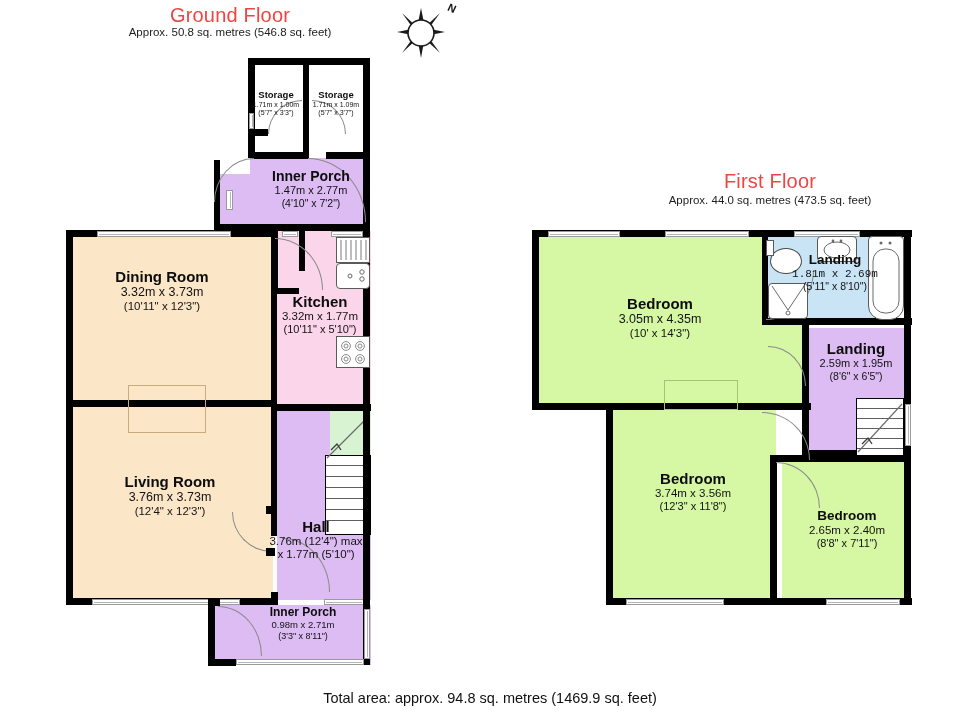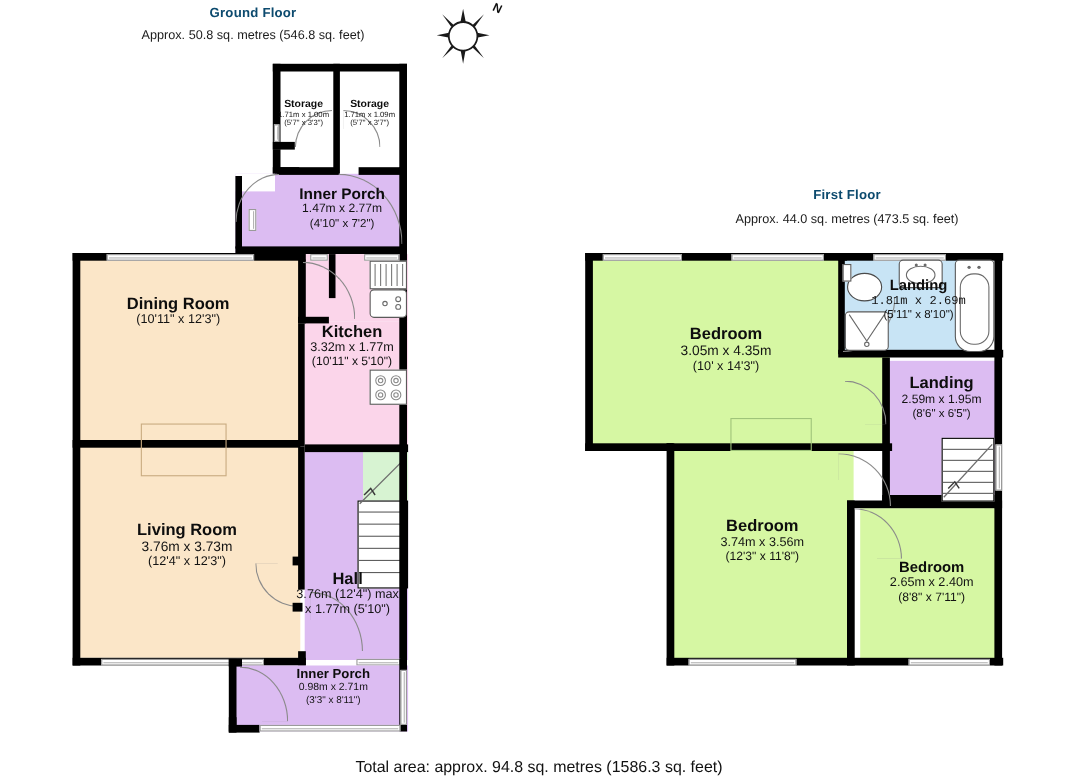--- a/index.html
+++ b/index.html
@@ -1,19 +1,19 @@
 <!DOCTYPE html>
 <html><head>
 <meta charset="utf-8">
 <style>
   html,body{margin:0;padding:0;background:#ffffff;}
   body{width:980px;height:712px;font-family:"Liberation Sans",sans-serif;color:#111;overflow:hidden;}
   #stage{position:relative;width:980px;height:712px;}
 
-  .floor-title{position:absolute;text-align:center;font-weight:bold;font-size:12px;color:#0c4a6e;letter-spacing:.2px;}
+  .floor-title{position:absolute;text-align:center;font-weight:normal;font-size:20px;color:#ef4444;letter-spacing:.2px;}
   .floor-sub{position:absolute;text-align:center;font-size:11.5px;color:#1c1c1c;}
   .total-area{position:absolute;left:0;width:980px;text-align:center;font-size:14.5px;color:#111;}
 
   
   .wall{position:absolute;background:#000;}
   .room{position:absolute;}
   .fill-cream{background:#fbe6c8;}
   .fill-pink{background:#fbd5ea;}
   .fill-purple{background:#dcbcf2;}
   .fill-green{background:#d6f7a3;}
@@ -215,20 +215,21 @@
     <div class="wall" style="left:208px;top:599px;width:7px;height:66px;"></div>
     <div class="wall" style="left:363px;top:599px;width:7px;height:66px;"></div>
     <div class="wall" style="left:208px;top:659px;width:28px;height:7px;"></div>
     <div class="wall" style="left:208px;top:652px;width:7px;height:14px;"></div>
     <div class="win h" style="left:236px;top:659px;width:128px;height:6px;"></div>
     <div class="win v" style="left:364px;top:609px;width:6px;height:50px;"></div>
     <div class="door d-tr" style="left:218px;top:606px;width:44px;height:50px;"></div>
 
     <div class="label" style="left:64px;top:268px;width:196px;">
       <span class="nm">Dining Room</span>
+      <span class="dm">3.32m x 3.73m</span>
       <span class="dm2">(10'11" x 12'3")</span>
     </div>
     <div class="label" style="left:260px;top:293px;width:120px;">
       <span class="nm">Kitchen</span>
       <span class="dm" style="font-size:11.5px;">3.32m x 1.77m</span>
       <span class="dm2" style="font-size:11px;">(10'11" x 5'10")</span>
     </div>
     <div class="label" style="left:72px;top:473px;width:196px;">
       <span class="nm">Living Room</span>
       <span class="dm">3.76m x 3.73m</span>
@@ -344,14 +345,14 @@
       <span class="dm" style="font-size:11.5px;">3.74m x 3.56m</span>
       <span class="dm2" style="font-size:11px;">(12'3" x 11'8")</span>
     </div>
     <div class="label" style="left:782px;top:508px;width:130px;">
       <span class="nm" style="font-size:13.5px;">Bedroom</span>
       <span class="dm" style="font-size:11.5px;">2.65m x 2.40m</span>
       <span class="dm2" style="font-size:11px;">(8'8" x 7'11")</span>
     </div>
   </div>
 
-  <div class="total-area" style="top:690px;">Total area: approx. 94.8 sq. metres (1586.3 sq. feet)</div>
+  <div class="total-area" style="top:690px;">Total area: approx. 94.8 sq. metres (1469.9 sq. feet)</div>
 </div>
 
 </body></html>

